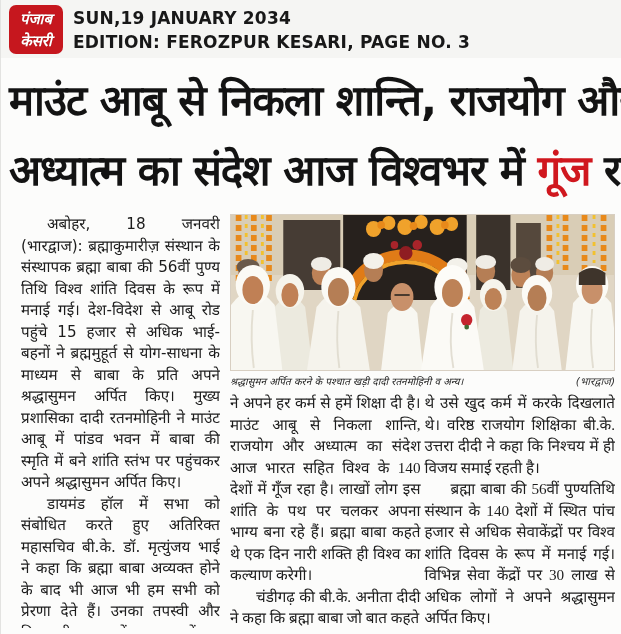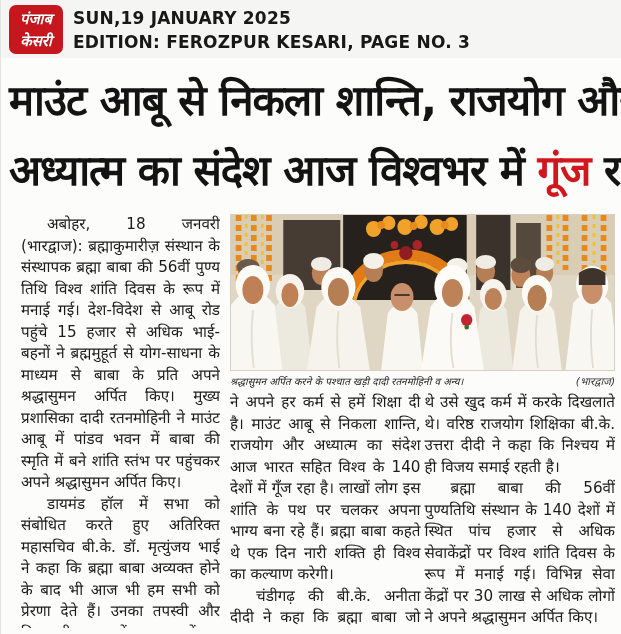--- a/index.html
+++ b/index.html
@@ -79,41 +79,41 @@
     justify-content: space-between;
     padding: 3px 0 4px 0;
     flex: 0 0 auto;
   }
   .caption {
     font-style: italic;
     font-size: 10px;
     color: #222222;
   }
   .credit { font-style: italic; font-size: 10.5px; color: #333333; white-space: nowrap; }
-  .two-cols { display: flex; gap: 4px; flex: 1 1 auto; overflow: hidden; }
+  .two-cols { display: flex; gap: 4px; flex: 1 1 auto; overflow: hidden; font-family: Liberation Serif, serif; }
   .col-mid, .col-right { width: 50%; }
   .bodytext p {
     font-size: 15.2px;
     line-height: 21.5px;
     text-align: justify;
     color: #1c1c1c;
   }
   .bodytext p.indent { text-indent: 26px; }
   .col-left { overflow: hidden; }
 </style>
 </head>
 <body>
 
 <div class="masthead">
   <div class="logo">
     <span>पंजाब</span>
     <span>केसरी</span>
   </div>
   <div class="mast-text">
-    <span class="mast-line">SUN,19 JANUARY 2025</span>
+    <span class="mast-line">SUN,19 JANUARY 2034</span>
     <span class="mast-line">EDITION: FEROZPUR KESARI, PAGE NO. 3</span>
   </div>
 </div>
 
 <div class="headline">
   <span class="hl-line">माउंट आबू से निकला शान्ति, राजयोग और</span>
   <span class="hl-line"><span>अध्यात्म का संदेश आज विश्वभर में </span><span class="hl-red">गूंज</span><span> रहा है</span></span>
 </div>
 
 <div class="article">

